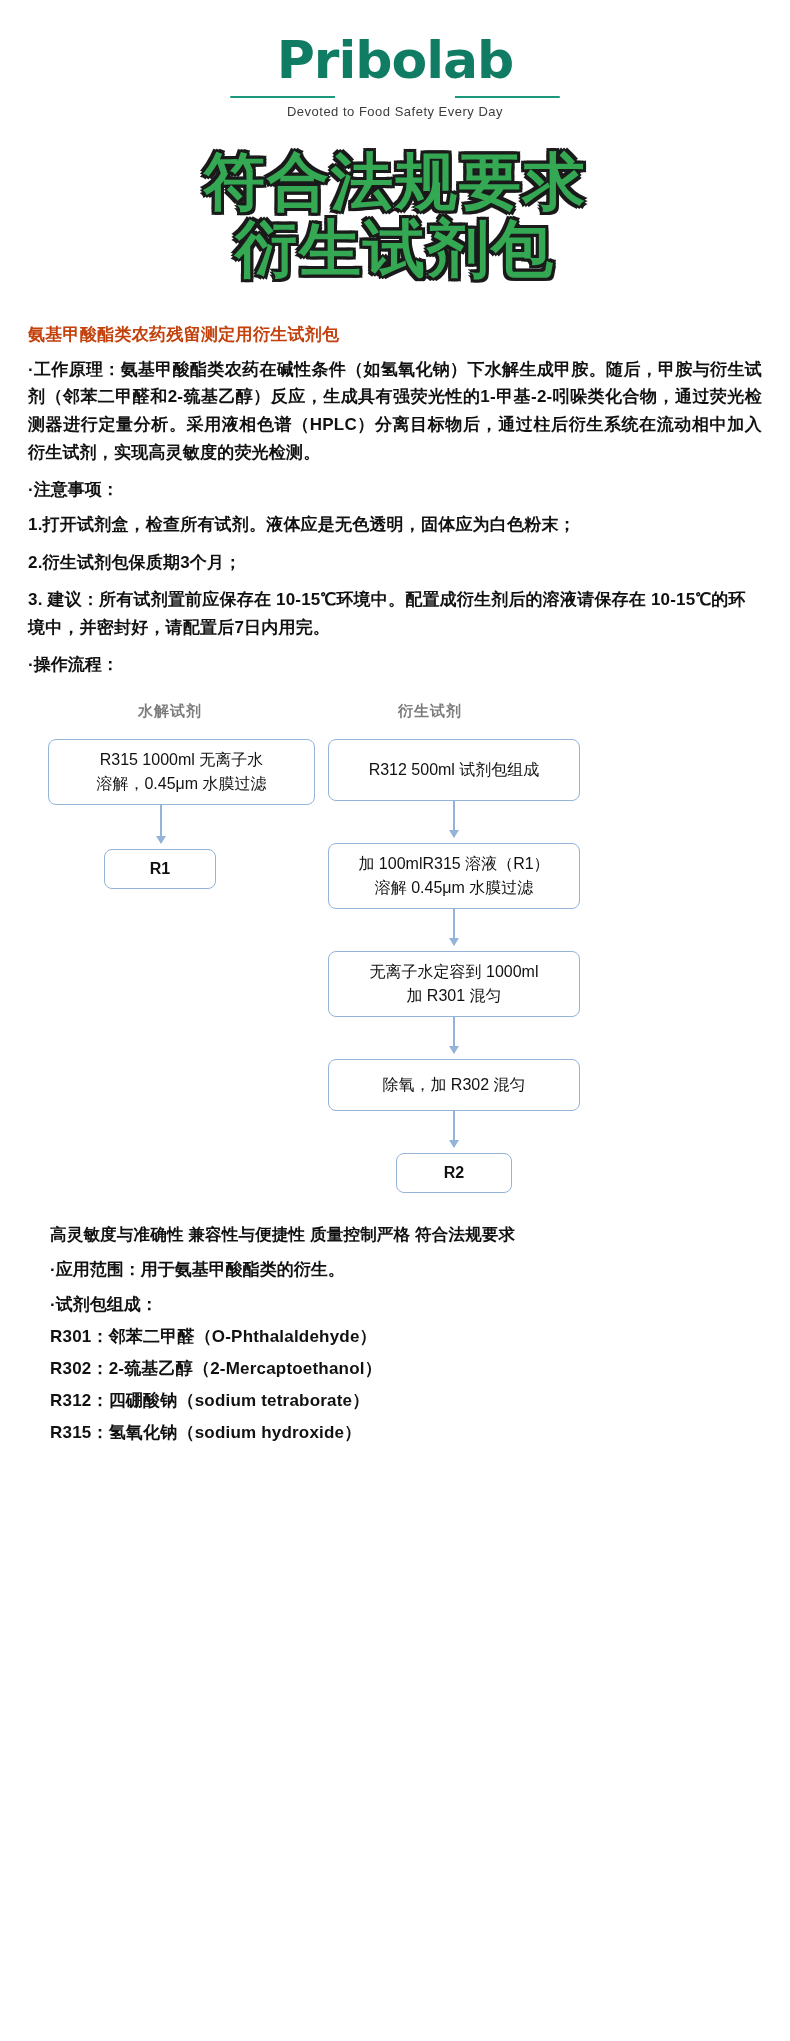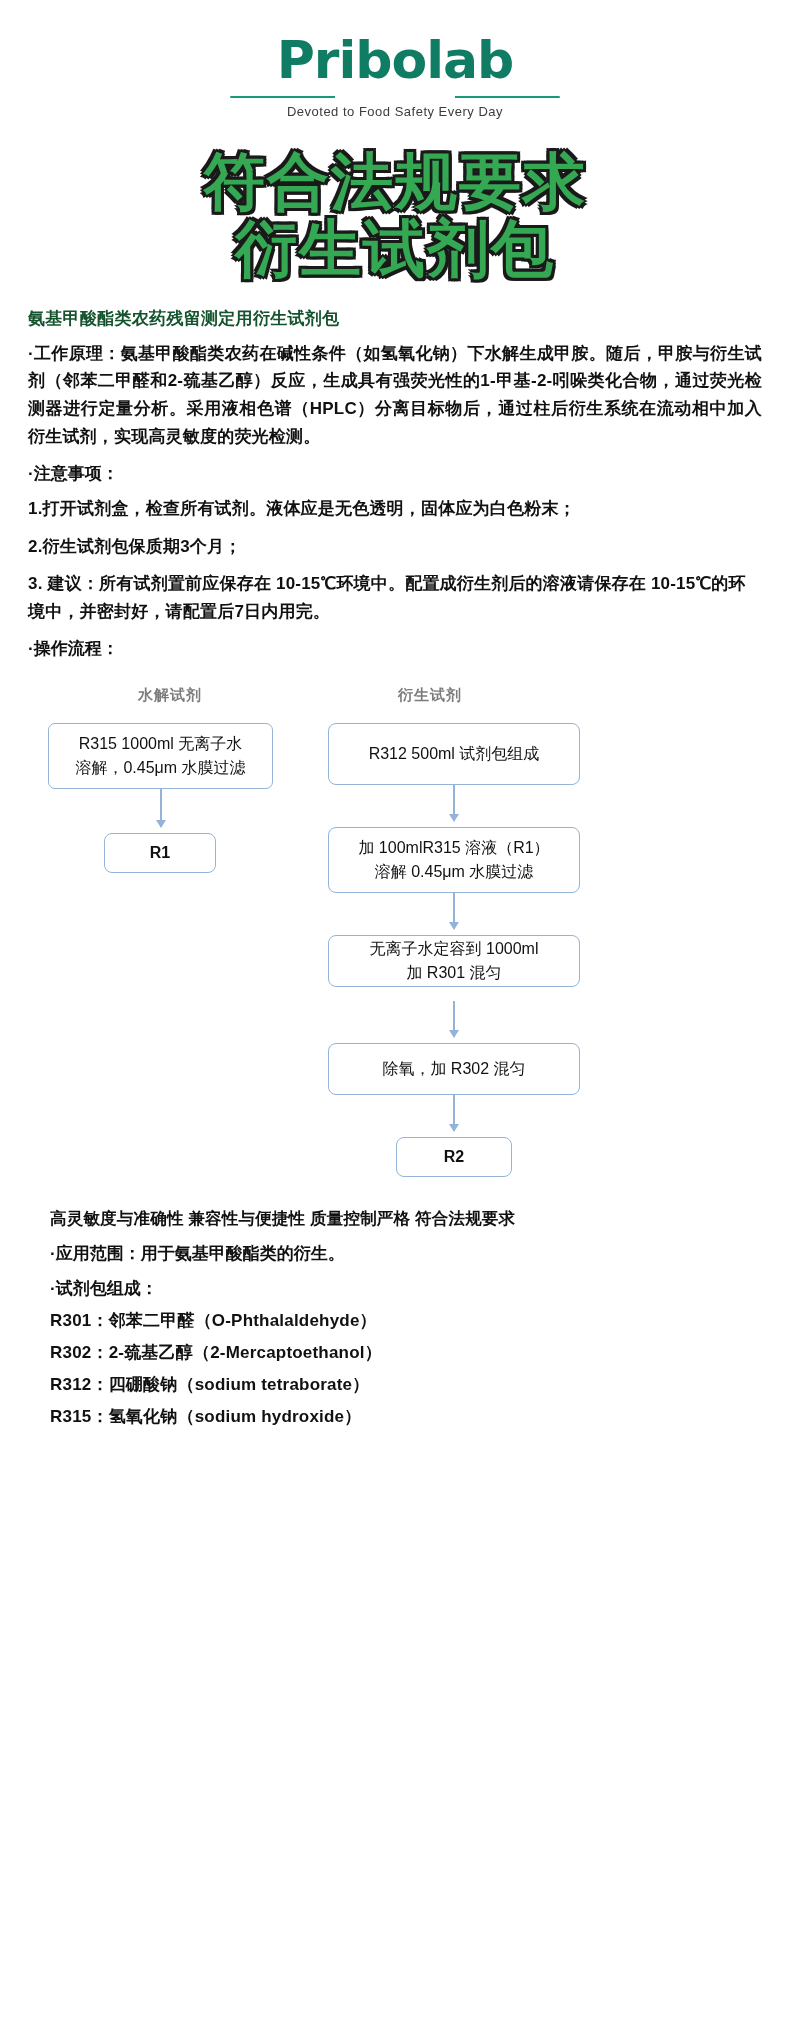--- a/index.html
+++ b/index.html
@@ -76,24 +76,24 @@
        0 -3px 0 #1a1a1a,
        3px 3px 0 #1a1a1a,
       -3px -3px 0 #1a1a1a,
        3px -3px 0 #1a1a1a,
       -3px 3px 0 #1a1a1a;
   }
   .big-title div { display: block; }
 
   
   .subtitle {
-    margin-top: 24px;
-    font-size: 17px;
-    font-weight: bold;
-    color: #14532d;
+    margin-top: 40px;
+    font-size: 17px;
+    font-weight: bold;
+    color: #c2410c;
     letter-spacing: 0.3px;
   }
   .para {
     margin-top: 10px;
     font-size: 17px;
     font-weight: bold;
     line-height: 1.62;
     letter-spacing: 0.2px;
     text-align: justify;
   }
@@ -203,33 +203,33 @@
   <div class="num-item">2.衍生试剂包保质期3个月；</div>
   <div class="num-item">3. 建议：所有试剂置前应保存在 10-15℃环境中。配置成衍生剂后的溶液请保存在 10-15℃的环境中，并密封好，请配置后7日内用完。</div>
 
   <div class="heading-dot">·操作流程：</div>
 
   <div class="flow">
 
     <div class="col-label" style="left:110px; top:8px;">水解试剂</div>
     <div class="col-label" style="left:370px; top:8px;">衍生试剂</div>
 
-    <div class="node" style="left:20px; top:45px; width:225px; height:66px; white-space:pre-line;border-radius:7px;">R315 1000ml 无离子水
+    <div class="node" style="left:20px; top:45px; width:267px; height:66px; white-space:pre-line;">R315 1000ml 无离子水
 溶解，0.45μm 水膜过滤</div>
     <div class="arrow" style="left:132px; top:111px; height:38px;"></div>
     <div class="node small" style="left:76px; top:155px; width:112px; height:40px;">R1</div>
 
     <div class="node" style="left:300px; top:45px; width:252px; height:62px;">R312 500ml 试剂包组成</div>
     <div class="arrow" style="left:425px; top:107px; height:36px;"></div>
 
     <div class="node" style="left:300px; top:149px; width:252px; height:66px; white-space:pre-line;">加 100mlR315 溶液（R1）
 溶解  0.45μm 水膜过滤</div>
     <div class="arrow" style="left:425px; top:215px; height:36px;"></div>
 
-    <div class="node" style="left:300px; top:257px; width:252px; height:52px; white-space:pre-line;">无离子水定容到 1000ml
+    <div class="node" style="left:300px; top:257px; width:252px; height:66px; white-space:pre-line;">无离子水定容到 1000ml
 加 R301 混匀</div>
     <div class="arrow" style="left:425px; top:323px; height:36px;"></div>
 
     <div class="node" style="left:300px; top:365px; width:252px; height:52px;">除氧，加 R302 混匀</div>
     <div class="arrow" style="left:425px; top:417px; height:36px;"></div>
 
     <div class="node small" style="left:368px; top:459px; width:116px; height:40px;">R2</div>
   </div>
 
   <div class="lower">

